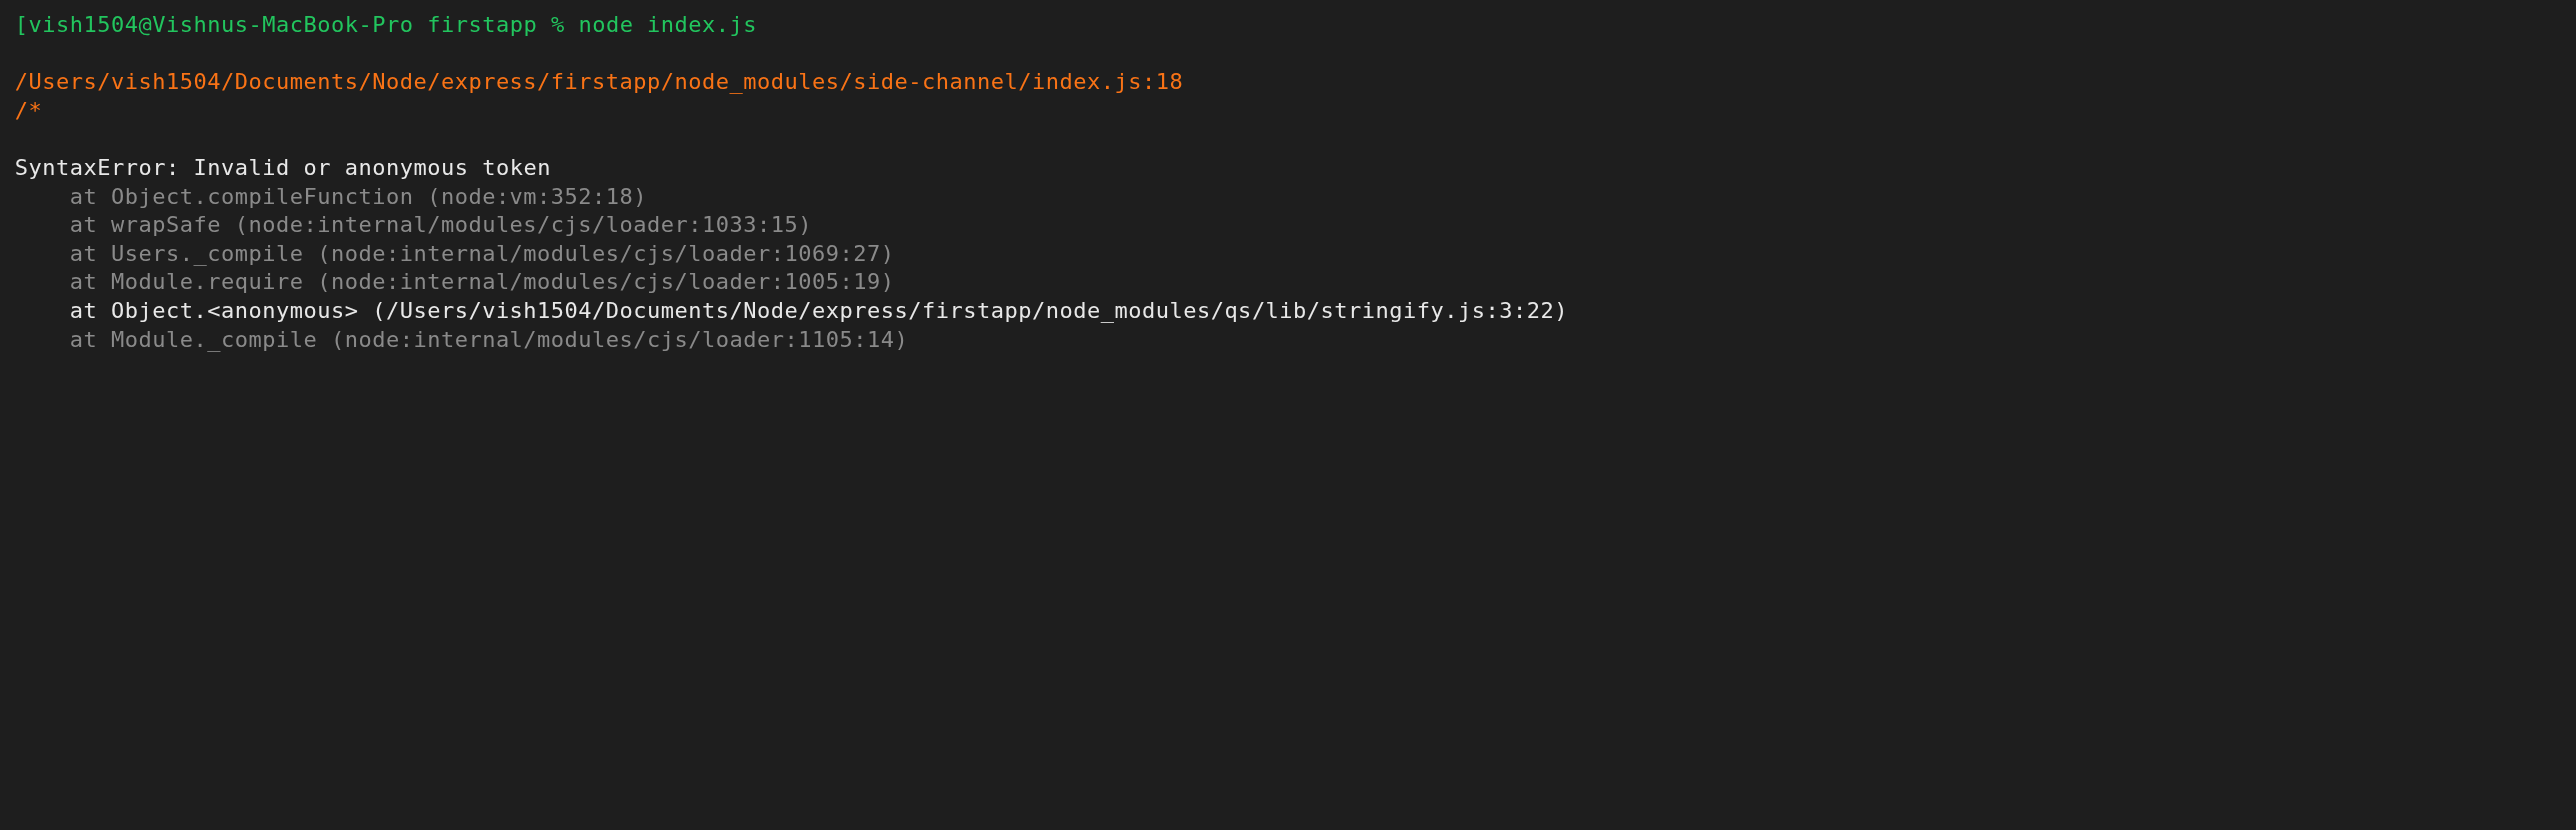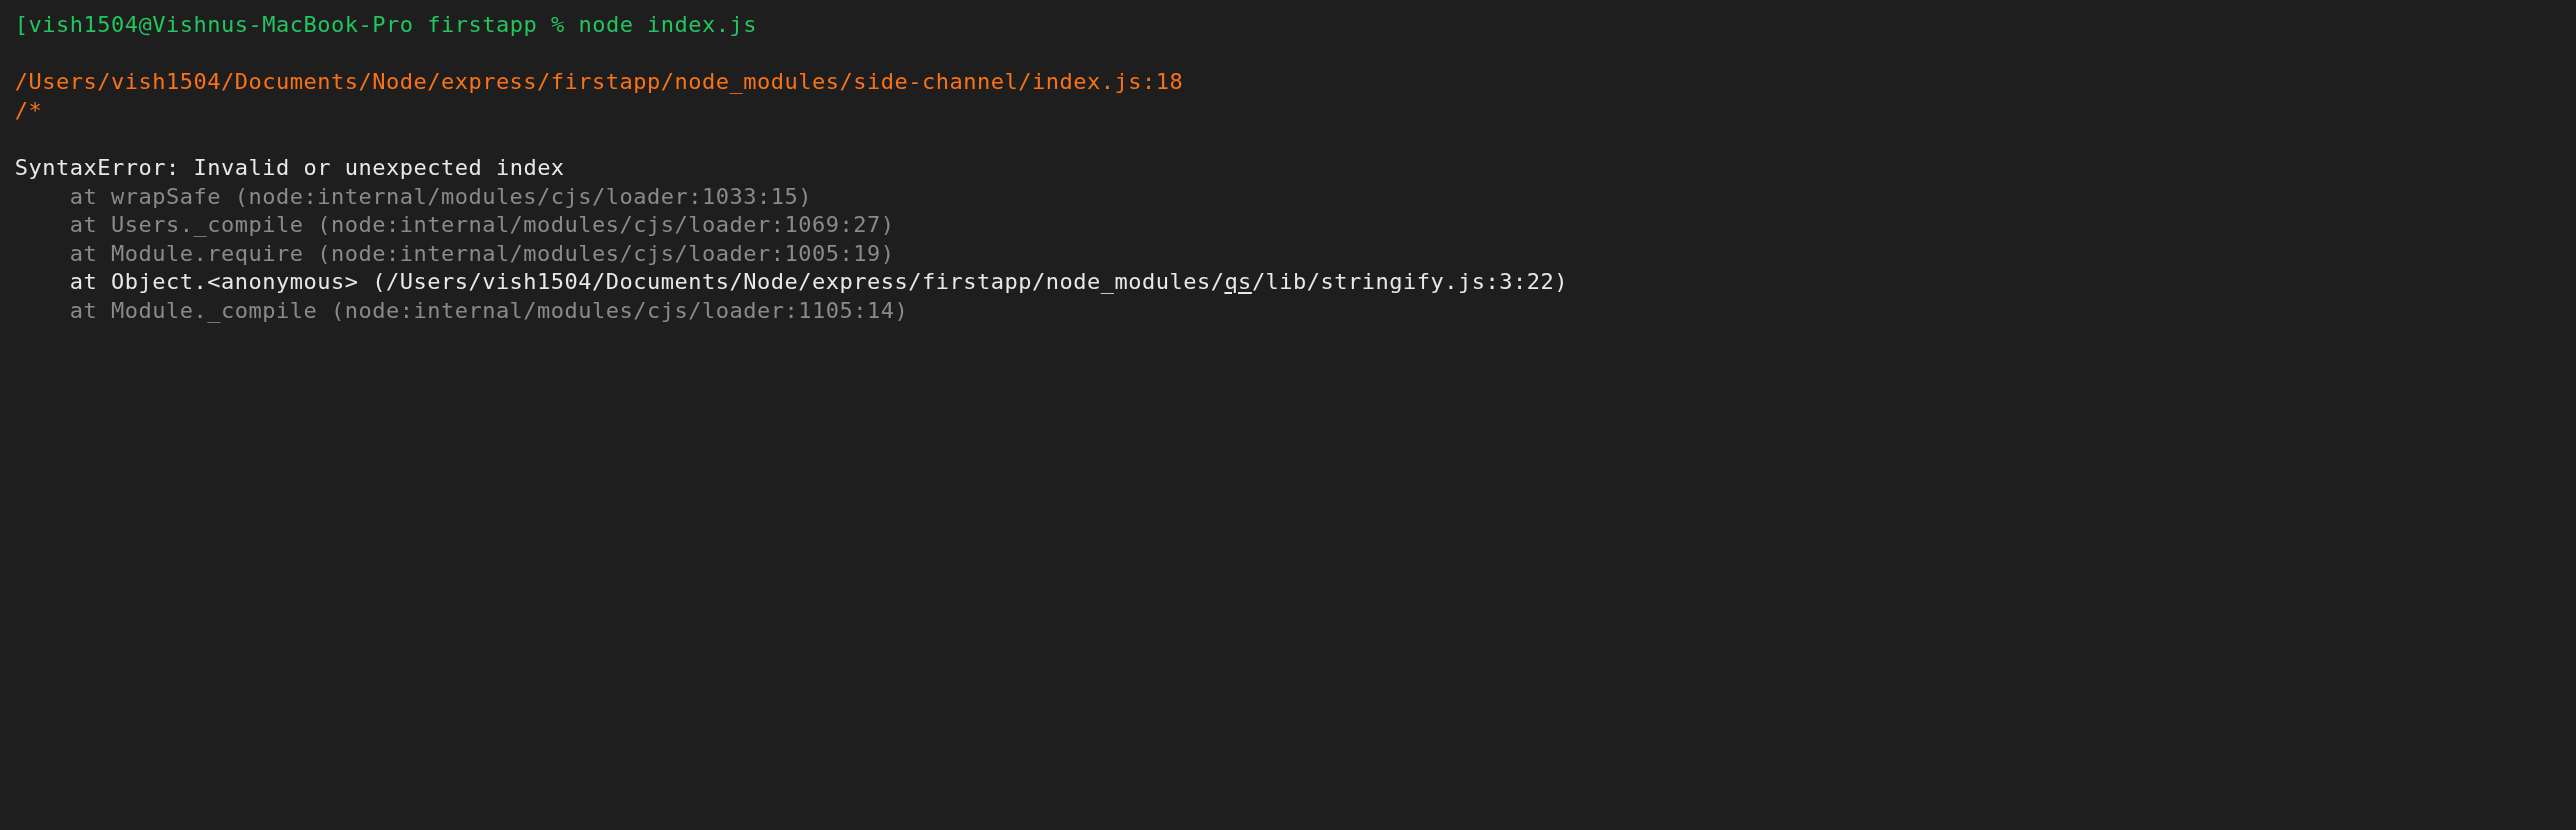--- a/index.html
+++ b/index.html
@@ -36,41 +36,41 @@
     }
     .stack-dim {
       color: #8a8a8a;
       white-space: pre;
     }
     .stack-highlight {
       color: #e8e8e8;
       white-space: pre;
     }
     .underlined {
-      text-decoration: underline;
       text-underline-offset: 2.8px;
     }
   </style>
 </head>
 <body>
 
 <div>
 
   <div class="prompt-line"><span>[</span><span>vish1504@Vishnus-MacBook-Pro</span> <span>firstapp</span> <span>%</span> <span>node index.js</span></div>
 
   <div class="blank-line"></div>
 
   <div class="terminal-line">/Users/vish1504/Documents/Node/express/firstapp/node_modules/side-channel/index.js:18</div>
 
   <div class="terminal-line">/*</div>
 
   <div class="blank-line"></div>
 
-  <div class="error-header"><span>SyntaxError:</span> <span>Invalid or unexpected index</span></div>
+  <div class="error-header"><span>SyntaxError:</span> <span>Invalid or anonymous token</span></div>
 
+  <div class="stack-dim"><span>    at </span><span>Object.compileFunction (node:vm:352:18)</span></div>
   <div class="stack-dim"><span>    at </span><span>wrapSafe (node:internal/modules/cjs/loader:1033:15)</span></div>
   <div class="stack-dim"><span>    at </span><span>Users._compile (node:internal/modules/cjs/loader:1069:27)</span></div>
   <div class="stack-dim"><span>    at </span><span>Module.require (node:internal/modules/cjs/loader:1005:19)</span></div>
 
   <div class="stack-highlight"><span>    at </span><span>Object.&lt;anonymous&gt; (/Users/vish1504/Documents/Node/express/firstapp/node_modules/</span><span class="underlined">qs</span><span>/lib/stringify.js:3:22)</span></div>
 
   <div class="stack-dim"><span>    at </span><span>Module._compile (node:internal/modules/cjs/loader:1105:14)</span></div>
 
 </div>
 

